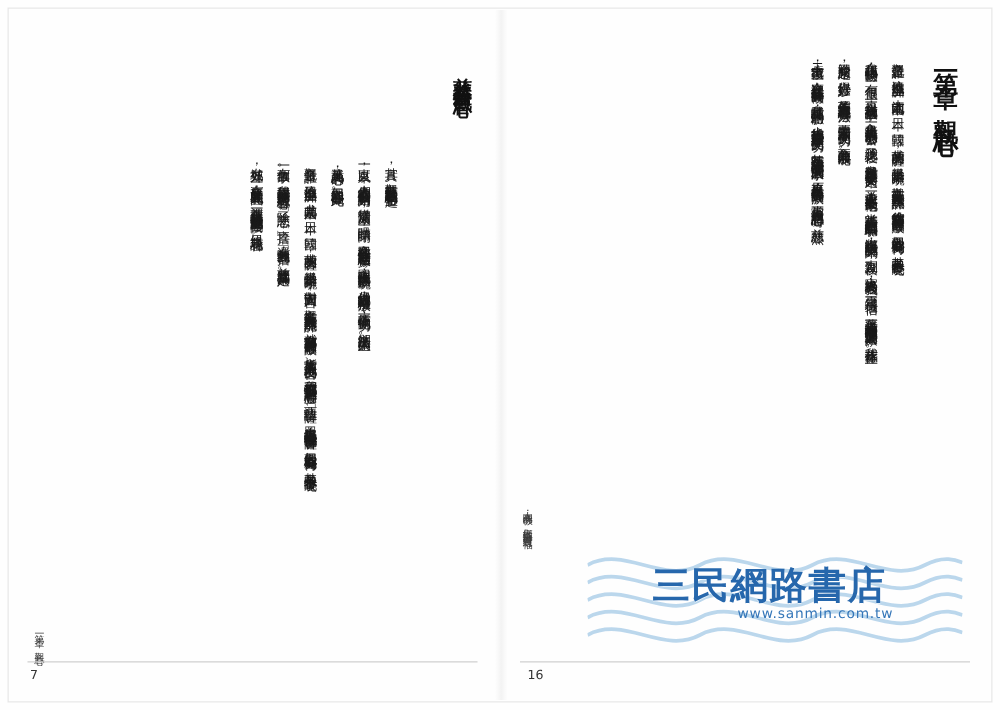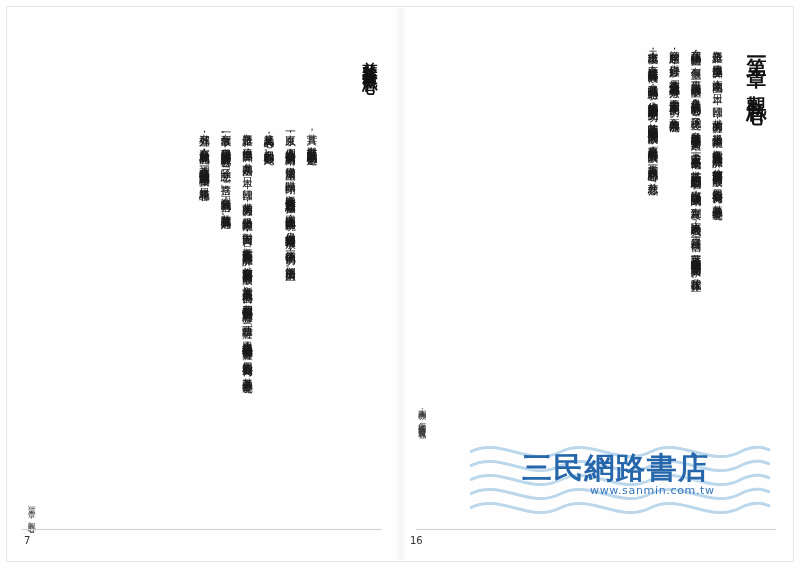--- a/index.html
+++ b/index.html
@@ -85,21 +85,21 @@
     top: 395px;
     left: 14px;
     font-size: 8px;
     letter-spacing: 0.12em;
     color: #3a3a3a;
     line-height: 1.4;
   }
   .r-folio {
     position: absolute;
     bottom: 14px;
-    left: 8px;
+    left: 20px;
     font-size: 10px;
     color: #333;
     font-family: "DejaVu Sans", "Liberation Sans", sans-serif;
   }
 
   
   .l-heading {
     top: 42px;
     right: 18px;
     font-size: 15px;

